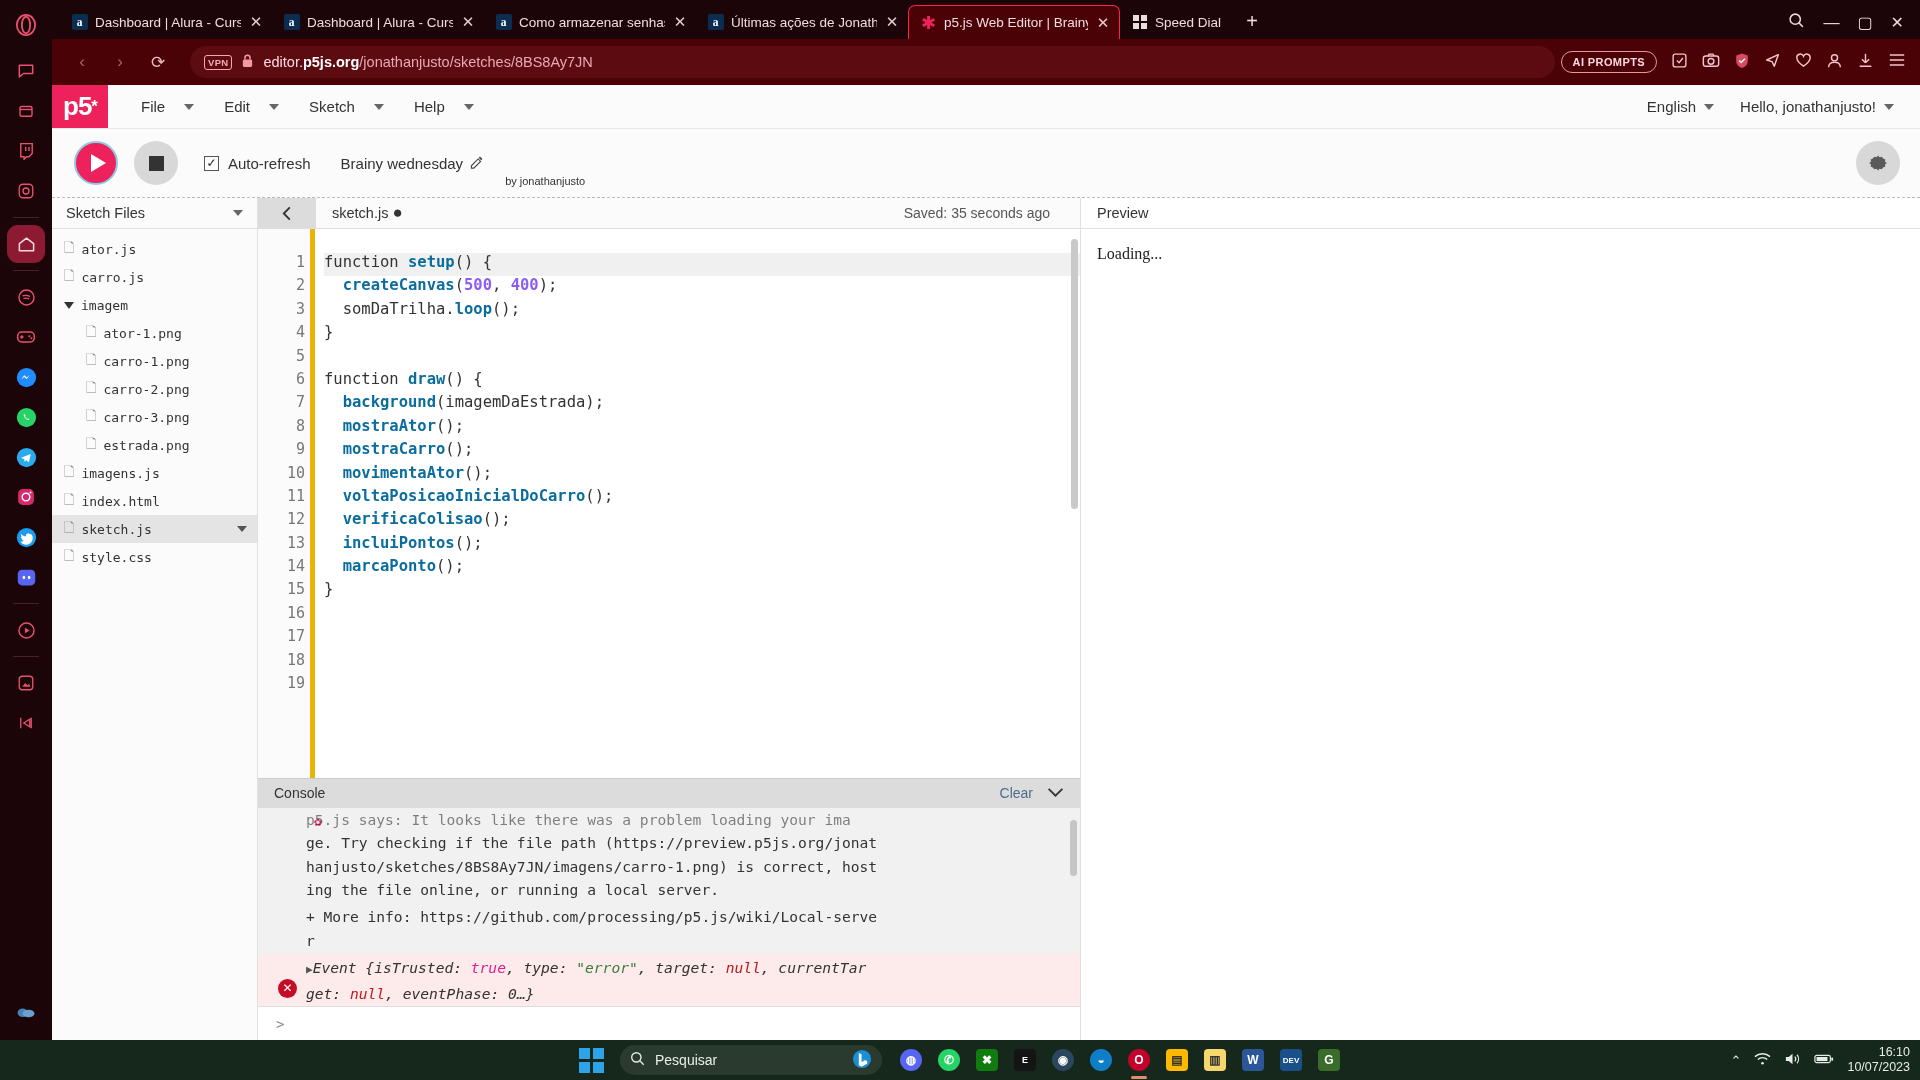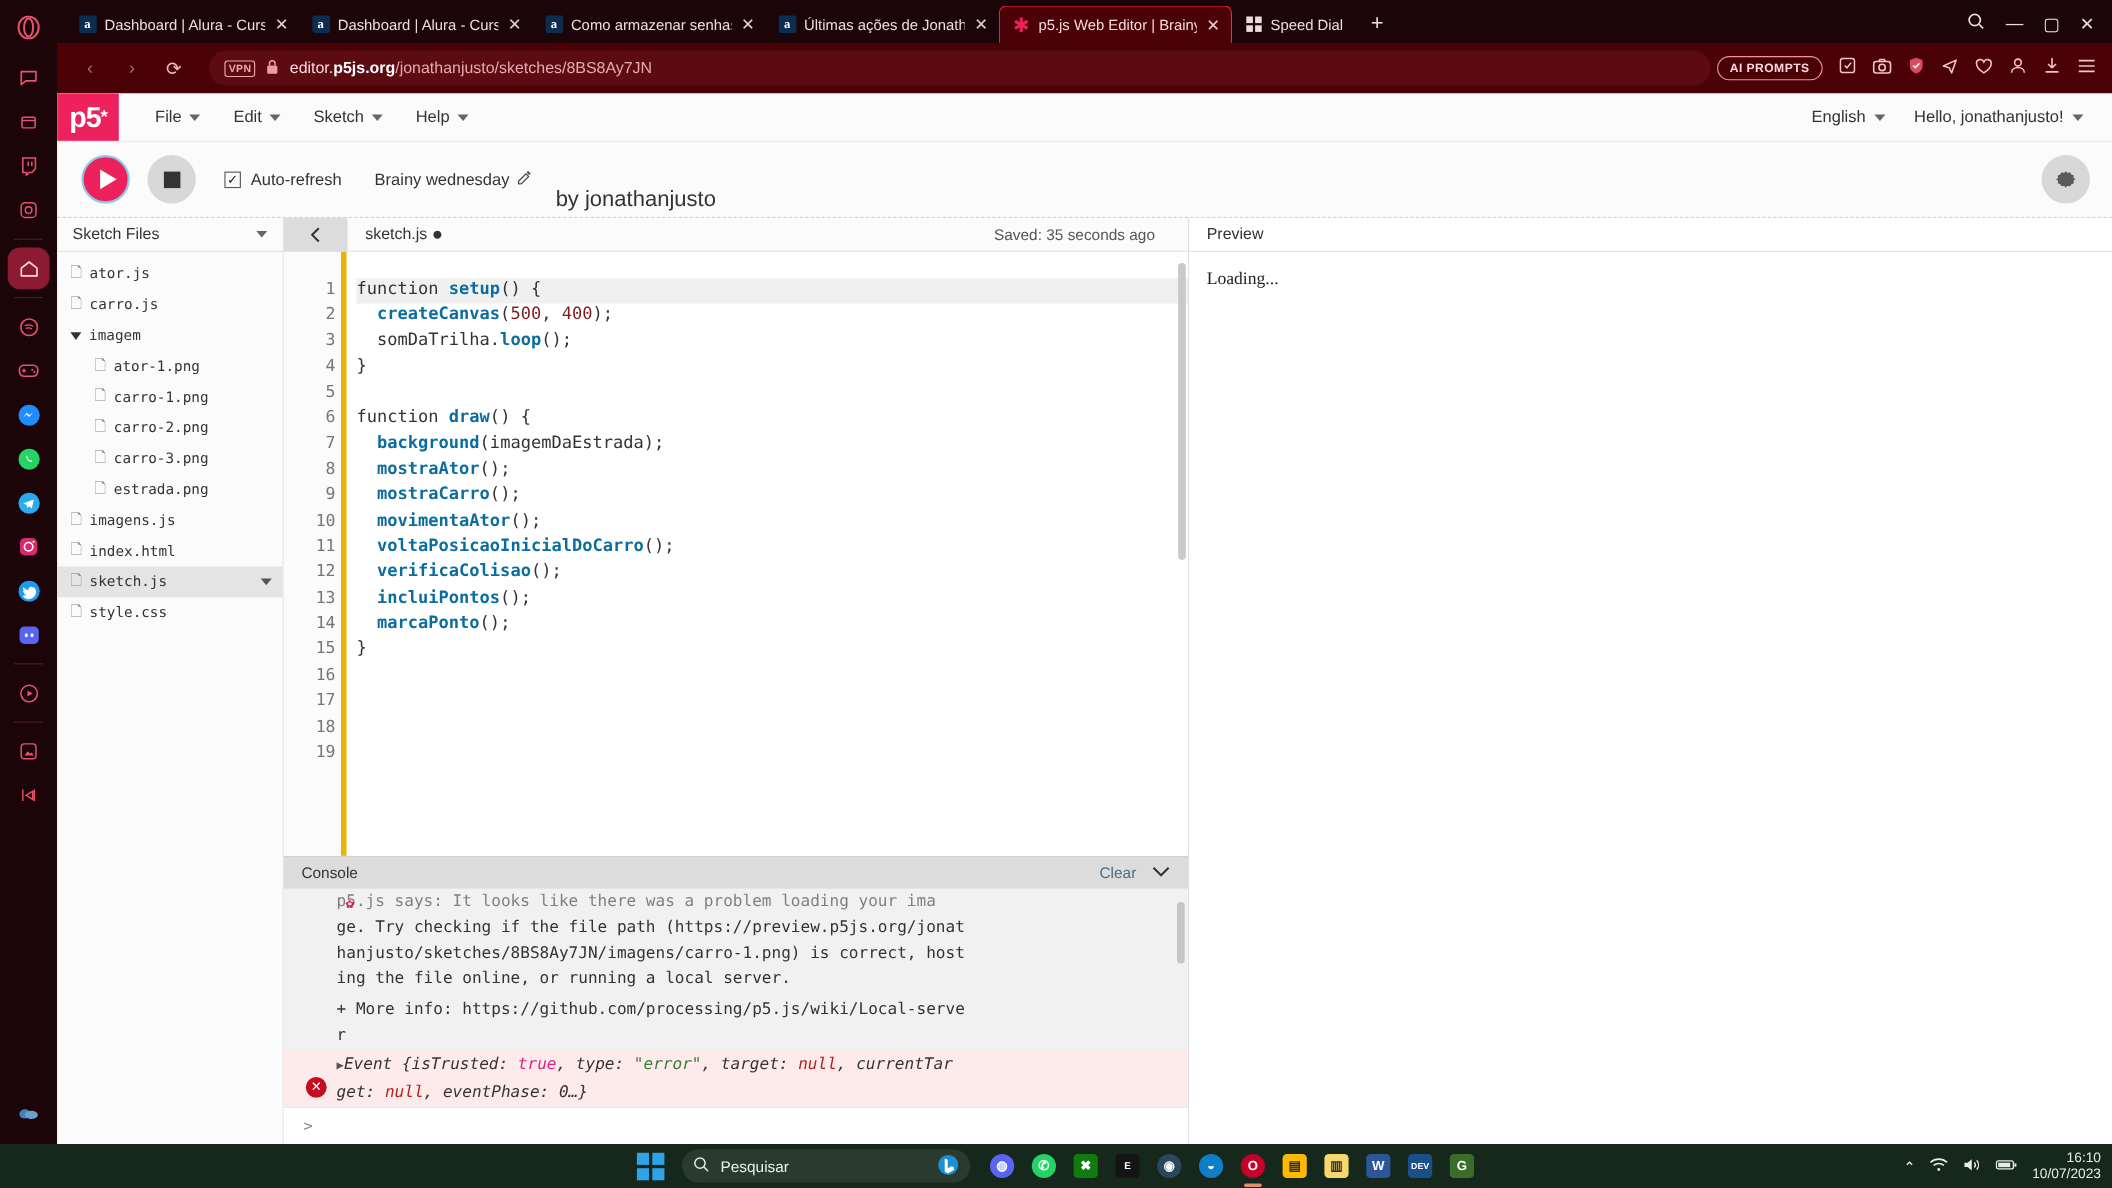--- a/index.html
+++ b/index.html
@@ -95,21 +95,21 @@
   }
   .p5logo {
     width: 56px; background: #ed225d; color: #fff;
     display: flex; align-items: center; justify-content: center;
     font-size: 26px; font-weight: bold; font-family: "Liberation Sans", sans-serif;
     letter-spacing: -1px;
   }
   .p5logo sup { font-size: 17px; vertical-align: super; }
   .p5menu { display: flex; align-items: center; gap: 8px; padding-left: 22px; }
   .p5menu-item {
-    display: flex; align-items: center; gap: 7px; font-size: 15px; color: #333;
+    display: flex; align-items: center; gap: 19px; font-size: 15px; color: #333;
     padding: 6px 11px;
   }
   .caret { width: 0; height: 0; border-left: 5px solid transparent; border-right: 5px solid transparent; border-top: 6px solid #666; }
   .p5nav-right { margin-left: auto; display: flex; align-items: center; gap: 26px; padding-right: 26px; font-size: 15px; color: #333; }
   .p5nav-right .item { display: flex; align-items: center; gap: 8px; }
 
   .p5toolbar {
     height: 68px; display: flex; align-items: center; gap: 16px; padding: 0 22px;
     background: #fbfbfb; position: relative;
   }
@@ -117,21 +117,21 @@
     width: 44px; height: 44px; border-radius: 50%; background: #ed225d;
     display: flex; align-items: center; justify-content: center;
     border: 2px solid #8ecae6;
   }
   .play-tri { width: 0; height: 0; border-top: 9px solid transparent; border-bottom: 9px solid transparent; border-left: 15px solid #fff; margin-left: 4px; }
   .stop-btn { width: 44px; height: 44px; border-radius: 50%; background: #d8d8d8; display: flex; align-items: center; justify-content: center; }
   .stop-sq { width: 15px; height: 15px; background: #333; }
   .autorefresh { display: flex; align-items: center; gap: 9px; font-size: 15px; color: #333; margin-left: 10px; }
   .chk { width: 15px; height: 15px; border: 1.5px solid #555; display: flex; align-items: center; justify-content: center; font-size: 12px; color: #222; line-height: 1; }
   .sketchname { font-size: 15px; color: #333; display: flex; align-items: center; gap: 7px; margin-left: 14px; }
-  .byline { font-size: 20px; color: #333; margin-left: 6px; margin-top: 36px; }
+  .byline { font-size: 11px; color: #333; margin-left: 6px; margin-top: 36px; }
   .gear-btn {
     position: absolute; right: 20px; top: 12px;
     width: 44px; height: 44px; border-radius: 50%; background: #d8d8d8;
     display: flex; align-items: center; justify-content: center; color: #555; font-size: 23px;
   }
 
   
   .workspace { display: flex; height: 843px; border-top: 1px dashed #bbb; }
 
   .filepanel { width: 206px; background: #fbfbfb; border-right: 1px solid #e0e0e0; }
@@ -156,21 +156,21 @@
   .saved-text { margin-left: auto; font-size: 14px; color: #555; padding-right: 30px; }
 
   .editor-body { flex: 1 1 auto; display: flex; position: relative; background: #fff; min-height: 0; }
   .gutter { width: 52px; background: #fbfbfb; padding-top: 24px; text-align: right; }
   .gline { height: 23.4px; font-family: "DejaVu Sans Mono", monospace; font-size: 15px; color: #777; padding-right: 5px; position: relative; }
   .code { flex: 1 1 auto; padding-top: 24px; padding-left: 9px; border-left: 5px solid #eab308; min-width: 0; overflow: hidden; }
   .cline { height: 23.4px; font-family: "DejaVu Sans Mono", monospace; font-size: 15.5px; color: #333; white-space: pre; }
   .cline.hl { background: #f0f0f0; }
   .kw { color: #333; }
   .fn { color: #0b6d9e; font-weight: bold; }
-  .num { color: #7f1d1d; }
+  .num { color: #8b5cf6; font-weight: bold; }
   .vscroll { position: absolute; right: 2px; top: 10px; width: 7px; height: 270px; background: #c9c9c9; border-radius: 4px; }
 
   
   .console { height: 262px; border-top: 1px solid #ccc; display: flex; flex-direction: column; background: #fff; }
   .console-head {
     height: 29px; background: #dcdcdc; display: flex; align-items: center;
     padding: 0 16px; font-size: 14px; color: #333;
   }
   .console-head .right { margin-left: auto; display: flex; align-items: center; gap: 14px; }
   .clear-btn { font-size: 14px; color: #4a6d8c; }

